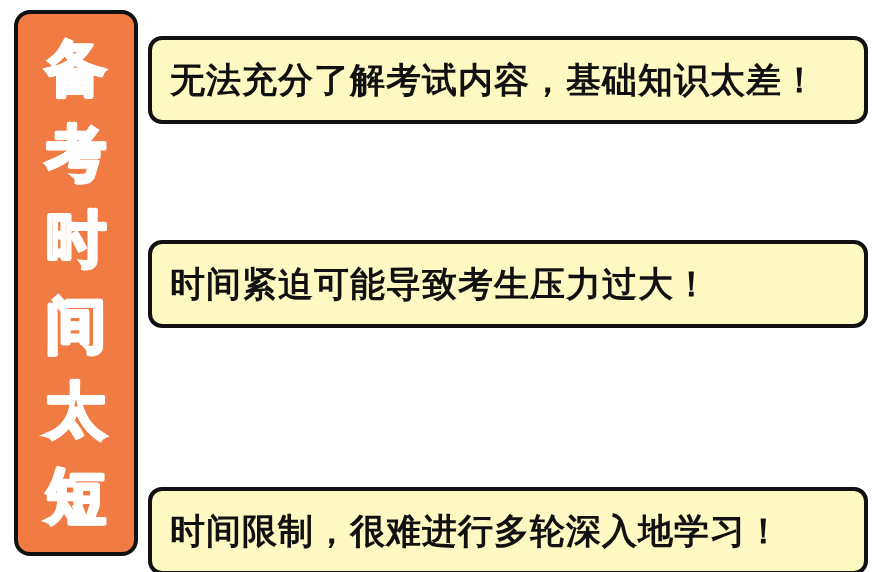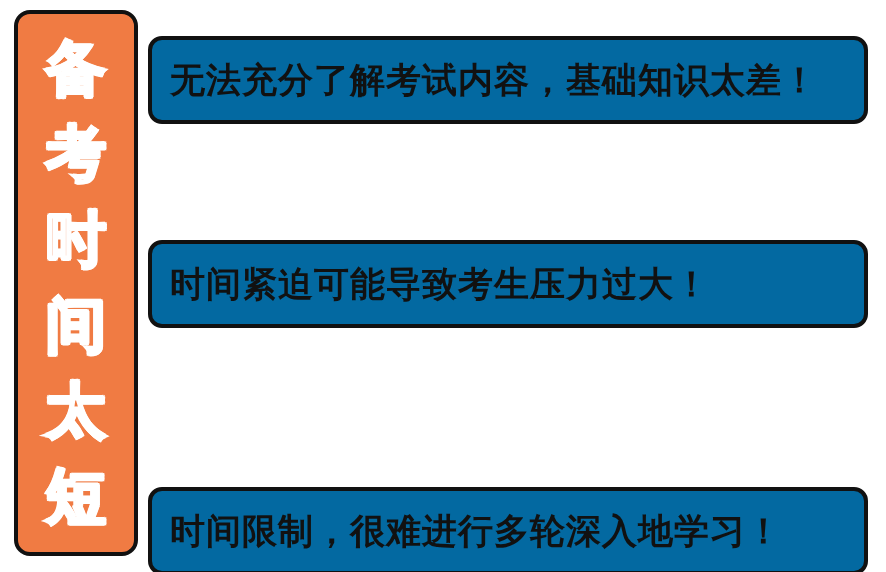--- a/index.html
+++ b/index.html
@@ -42,21 +42,21 @@
       2px 0 0 #ffffff, -2px 0 0 #ffffff,
       0 2px 0 #ffffff, 0 -2px 0 #ffffff;
     letter-spacing: 0;
     user-select: none;
   }
   .callout {
     position: absolute;
     left: 148px;
     width: 720px;
     height: 88px;
-    background: #0369a1;
+    background: #fef9c3;
     border: 4px solid #111111;
     border-radius: 14px;
     box-sizing: border-box;
     display: flex;
     align-items: center;
     padding: 0 18px;
   }
   .callout .callout-text {
     font-size: 35px;
     font-weight: 700;

